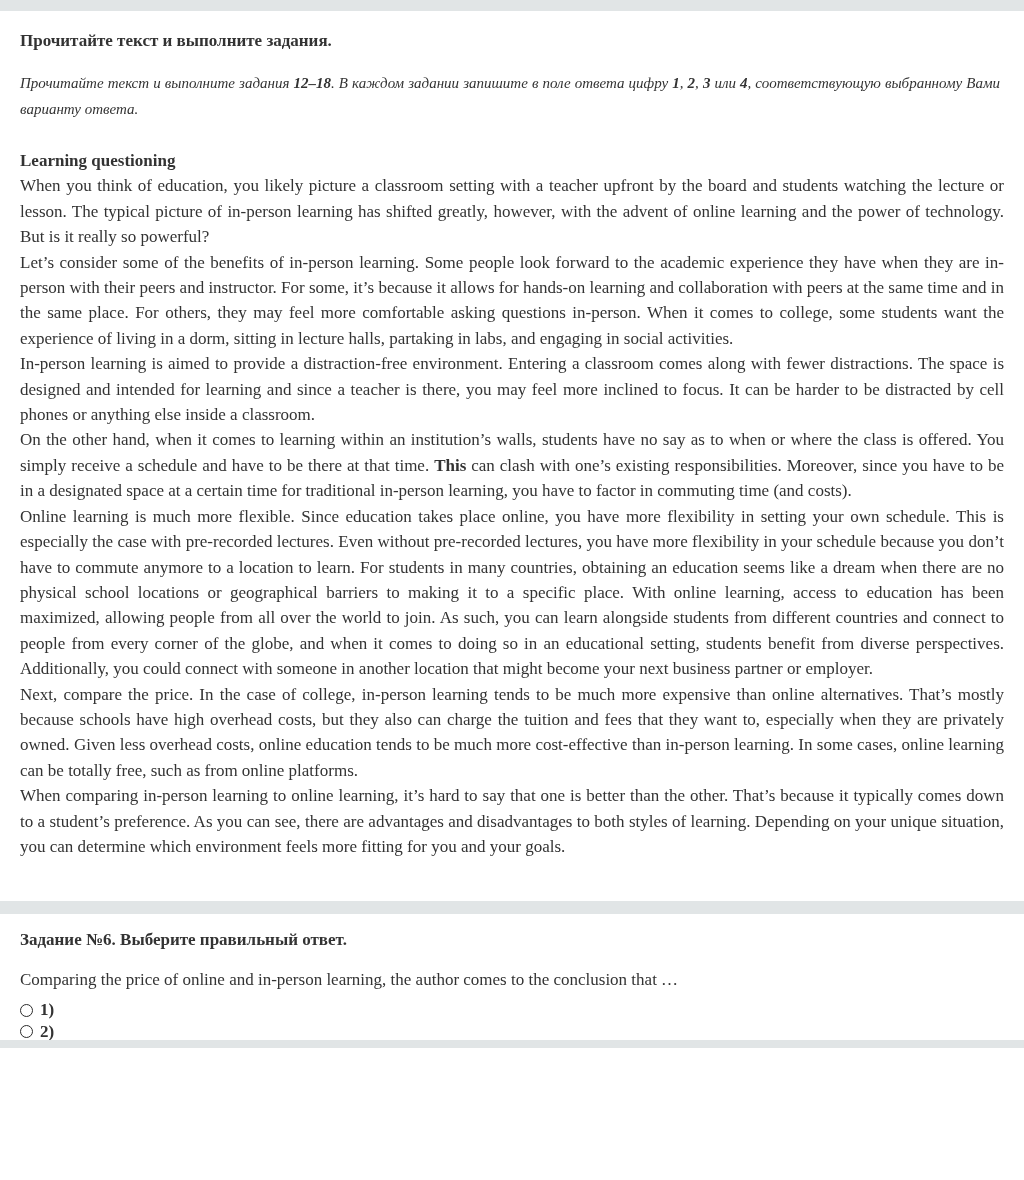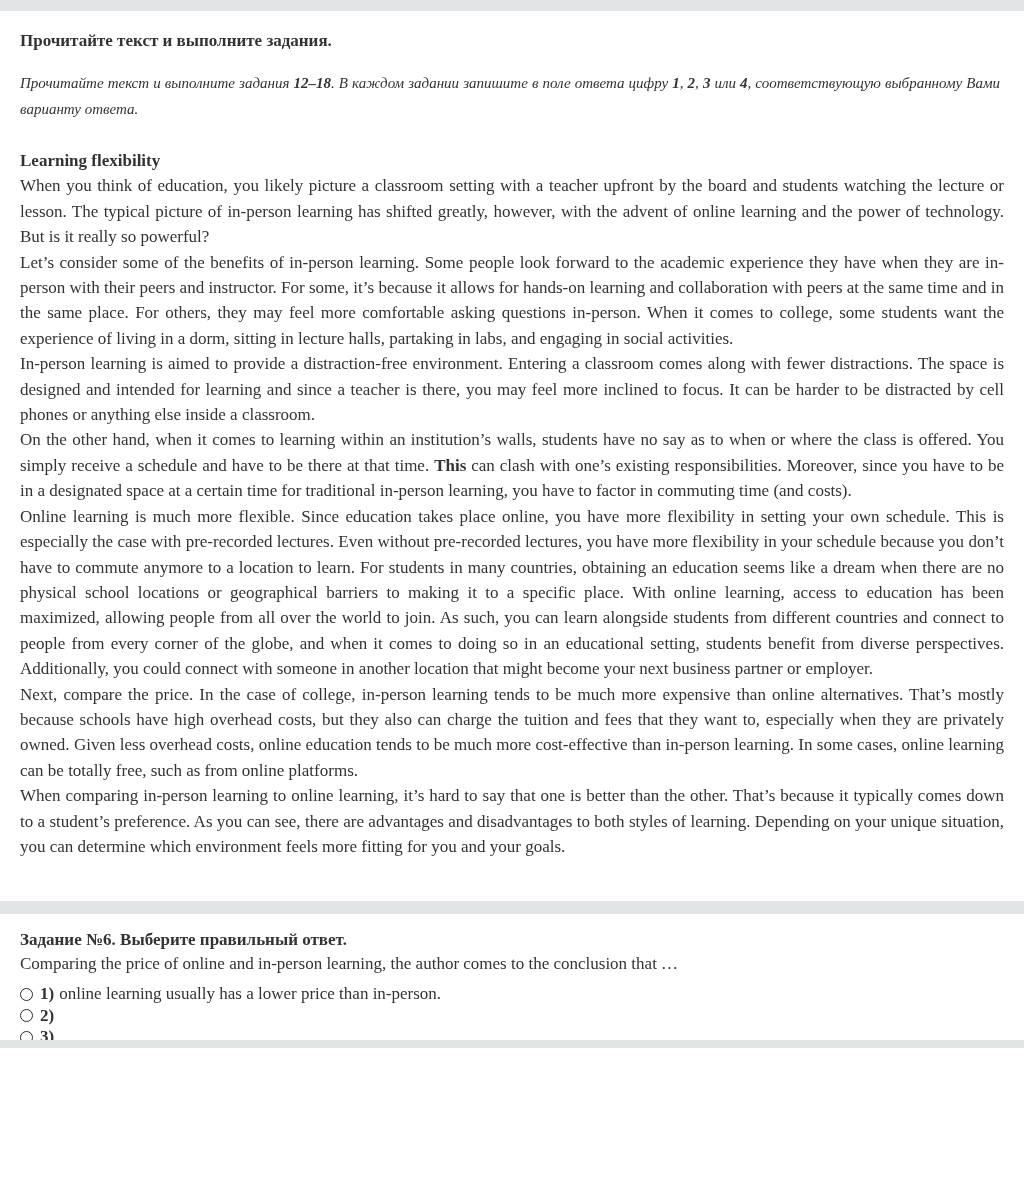--- a/index.html
+++ b/index.html
@@ -40,21 +40,21 @@
   .reading p{margin:0;}
   .reading .text-title{font-weight:bold;text-align:left;}
   .reading b{font-weight:bold;}
   .task-heading{
     font-size:17px;
     font-weight:bold;
     margin:16px 0 0 0;
   }
   .question{
     font-size:17px;
-    margin:4px 0 0 0;
+    margin:20px 0 0 0;
   }
   .options{margin-top:9px;}
   .option{
     display:flex;
     align-items:center;
     font-size:17px;
     line-height:21.5px;
     cursor:pointer;
   }
   .radio{
@@ -77,21 +77,21 @@
 
   <div class="bar top"></div>
 
   <div class="content">
 
     <p class="page-title">Прочитайте текст и выполните задания.</p>
 
     <p class="instructions"><span>Прочитайте текст и выполните задания </span><b>12–18</b><span>. В каждом задании запишите в поле ответа цифру </span><b>1</b><span>, </span><b>2</b><span>, </span><b>3</b><span> или </span><b>4</b><span>, соответствующую выбранному Вами варианту ответа.</span></p>
 
     <div class="reading">
-      <p class="text-title">Learning flexibility</p>
+      <p class="text-title">Learning questioning</p>
       <p>When you think of education, you likely picture a classroom setting with a teacher upfront by the board and students watching the lecture or lesson. The typical picture of in-person learning has shifted greatly, however, with the advent of online learning and the power of technology. But is it really so powerful?</p>
       <p>Let’s consider some of the benefits of in-person learning. Some people look forward to the academic experience they have when they are in-person with their peers and instructor. For some, it’s because it allows for hands-on learning and collaboration with peers at the same time and in the same place. For others, they may feel more comfortable asking questions in-person. When it comes to college, some students want the experience of living in a dorm, sitting in lecture halls, partaking in labs, and engaging in social activities.</p>
       <p>In-person learning is aimed to provide a distraction-free environment. Entering a classroom comes along with fewer distractions. The space is designed and intended for learning and since a teacher is there, you may feel more inclined to focus. It can be harder to be distracted by cell phones or anything else inside a classroom.</p>
       <p><span>On the other hand, when it comes to learning within an institution’s walls, students have no say as to when or where the class is offered. You simply receive a schedule and have to be there at that time. </span><b>This</b><span> can clash with one’s existing responsibilities. Moreover, since you have to be in a designated space at a certain time for traditional in-person learning, you have to factor in commuting time (and costs).</span></p>
       <p>Online learning is much more flexible. Since education takes place online, you have more flexibility in setting your own schedule. This is especially the case with pre-recorded lectures. Even without pre-recorded lectures, you have more flexibility in your schedule because you don’t have to commute anymore to a location to learn. For students in many countries, obtaining an education seems like a dream when there are no physical school locations or geographical barriers to making it to a specific place. With online learning, access to education has been maximized, allowing people from all over the world to join. As such, you can learn alongside students from different countries and connect to people from every corner of the globe, and when it comes to doing so in an educational setting, students benefit from diverse perspectives. Additionally, you could connect with someone in another location that might become your next business partner or employer.</p>
       <p>Next, compare the price. In the case of college, in-person learning tends to be much more expensive than online alternatives. That’s mostly because schools have high overhead costs, but they also can charge the tuition and fees that they want to, especially when they are privately owned. Given less overhead costs, online education tends to be much more cost-effective than in-person learning. In some cases, online learning can be totally free, such as from online platforms.</p>
       <p>When comparing in-person learning to online learning, it’s hard to say that one is better than the other. That’s because it typically comes down to a student’s preference. As you can see, there are advantages and disadvantages to both styles of learning. Depending on your unique situation, you can determine which environment feels more fitting for you and your goals.</p>
     </div>
 
   </div>
@@ -101,21 +101,20 @@
   <div class="content">
 
     <p class="task-heading">Задание №6. Выберите правильный ответ.</p>
 
     <p class="question">Comparing the price of online and in-person learning, the author comes to the conclusion that …</p>
 
     <div class="options">
       <label class="option">
         <span class="radio"></span>
         <b>1)</b>
-        <span>online learning usually has a lower price than in-person.</span>
       </label>
       <label class="option">
         <span class="radio"></span>
         <b>2)</b>
       </label>
       <label class="option">
         <span class="radio"></span>
         <b>3)</b>
       </label>
       <label class="option">

